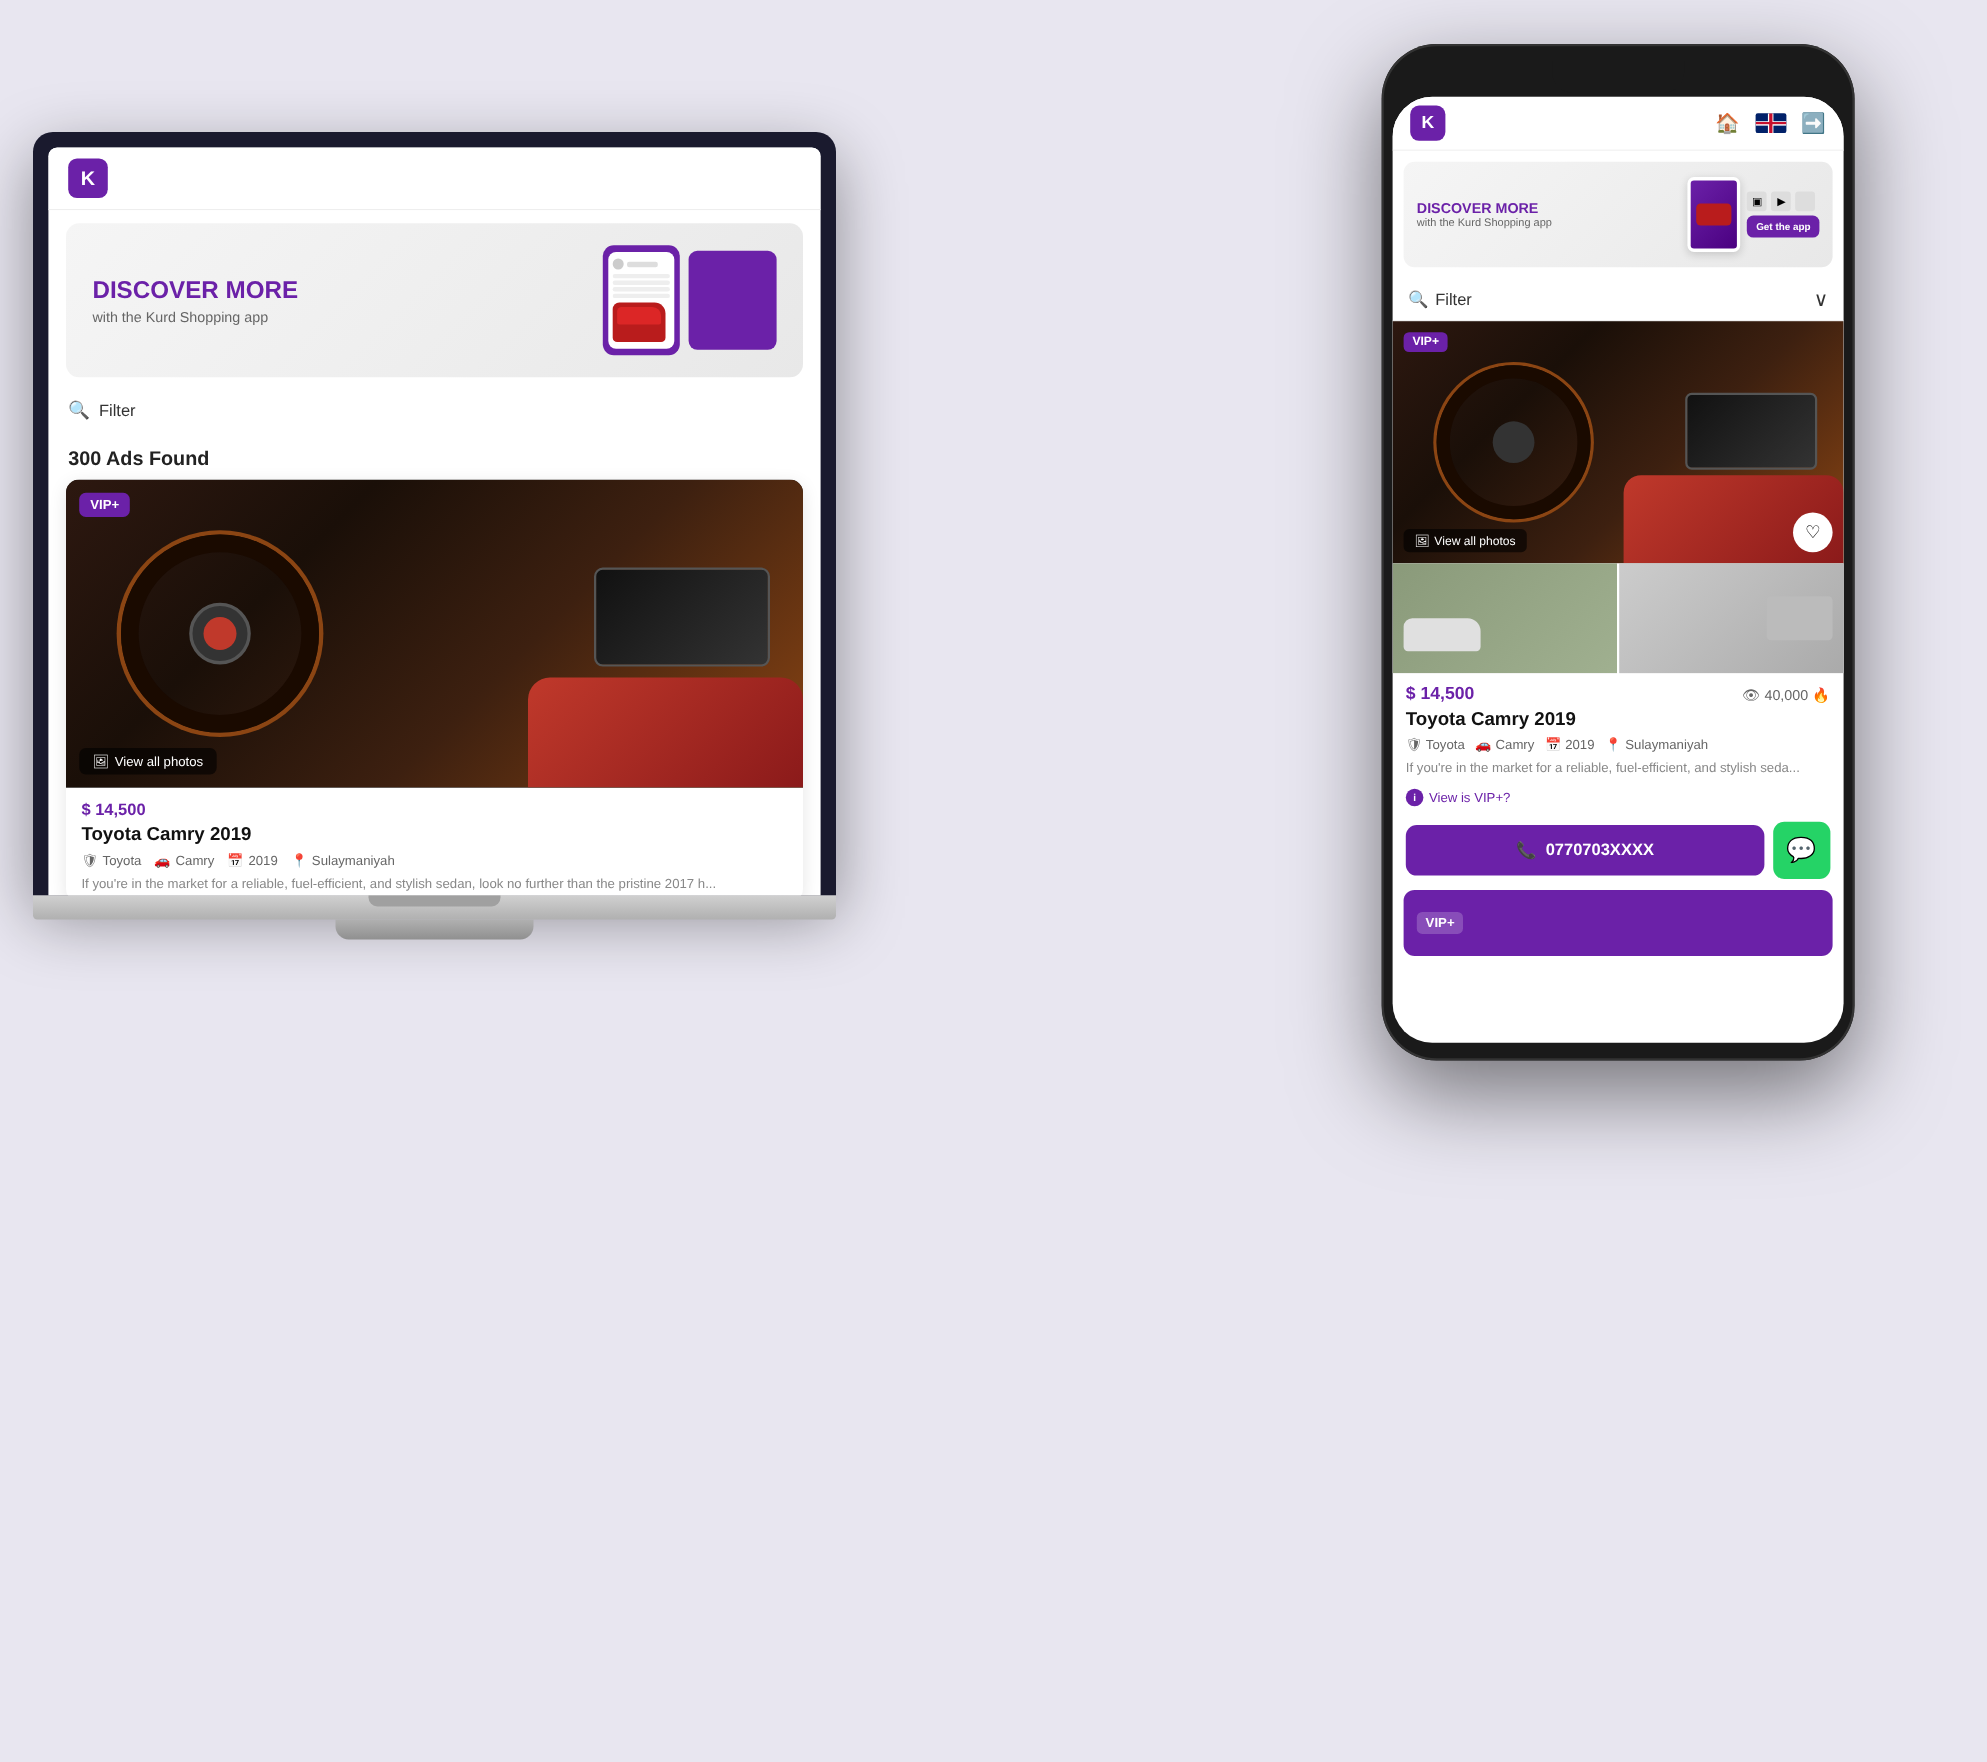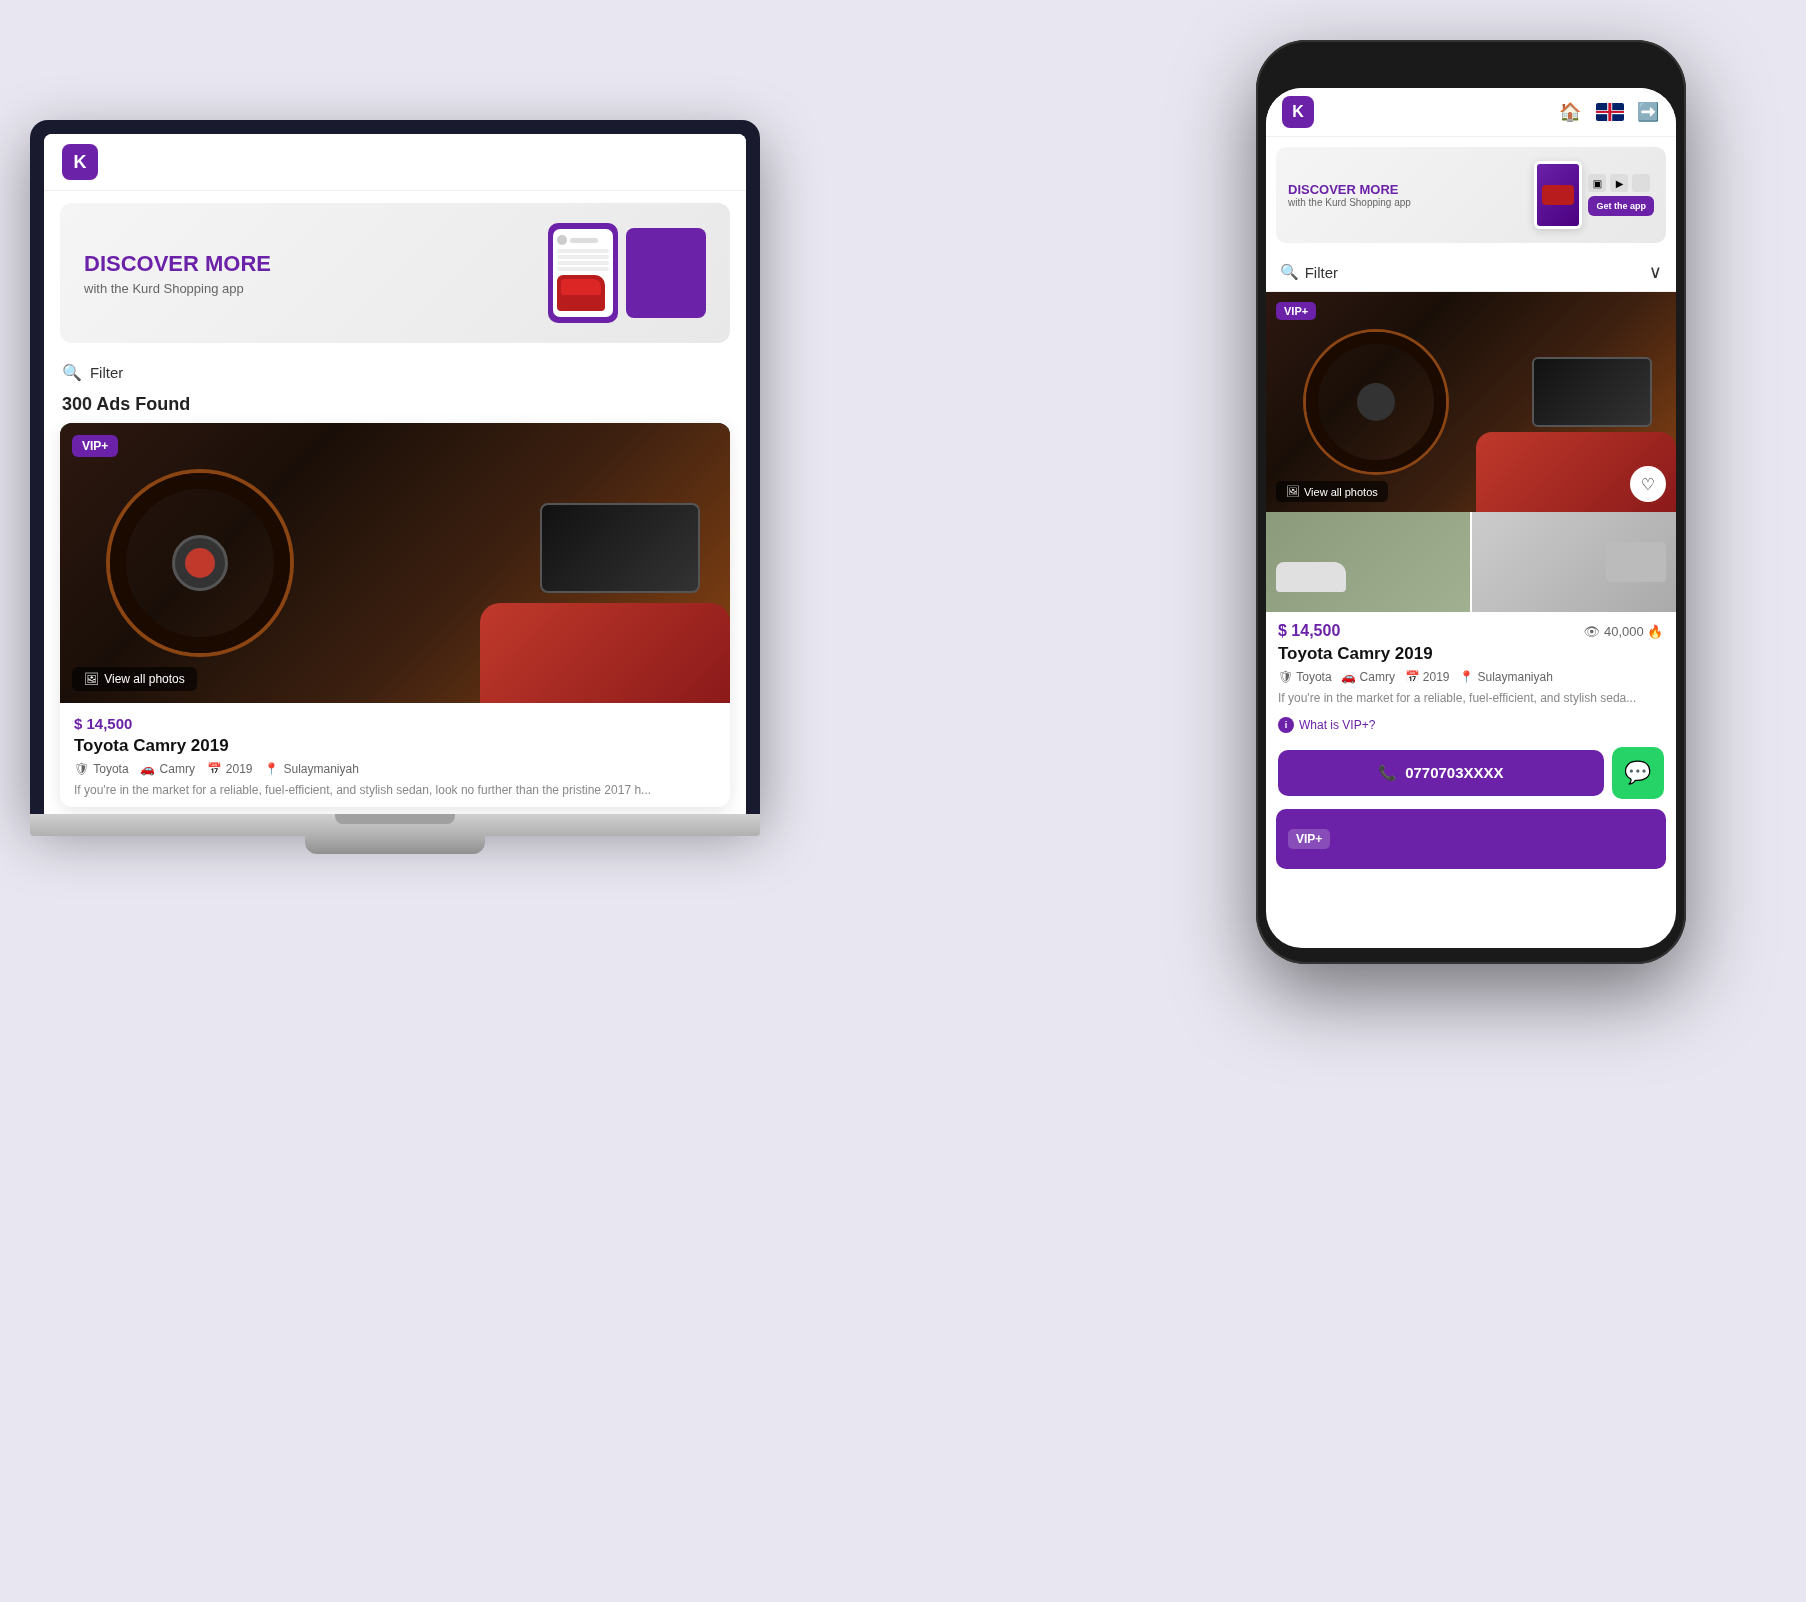--- a/index.html
+++ b/index.html
@@ -182,20 +182,21 @@
       font-size: 15px;
     }
     .filter-icon { color: #555; font-size: 16px; }
 
     
     .ads-found {
       padding: 4px 18px 8px;
       font-size: 18px;
       font-weight: 700;
       color: #222;
+      margin-top: 12px;
     }
 
     
     .car-card {
       margin: 0 16px;
       border-radius: 12px;
       overflow: hidden;
       box-shadow: 0 4px 16px rgba(0,0,0,0.1);
       background: #fff;
     }
@@ -927,21 +928,21 @@
           <span class="phone-car-tag">
             <span>📍</span>
             <span>Sulaymaniyah</span>
           </span>
         </div>
 
         <div class="phone-car-desc">If you're in the market for a reliable, fuel-efficient, and stylish seda...</div>
 
         <div class="phone-vip-info">
           <div class="vip-info-icon">i</div>
-          <span>What is VIP+?</span>
+          <span>View is VIP+?</span>
         </div>
 
         <div class="phone-cta-row">
           <button class="call-btn">
             <span>📞</span>
             <span>0770703XXXX</span>
           </button>
           <div class="whatsapp-btn">
             <span>💬</span>
           </div>

